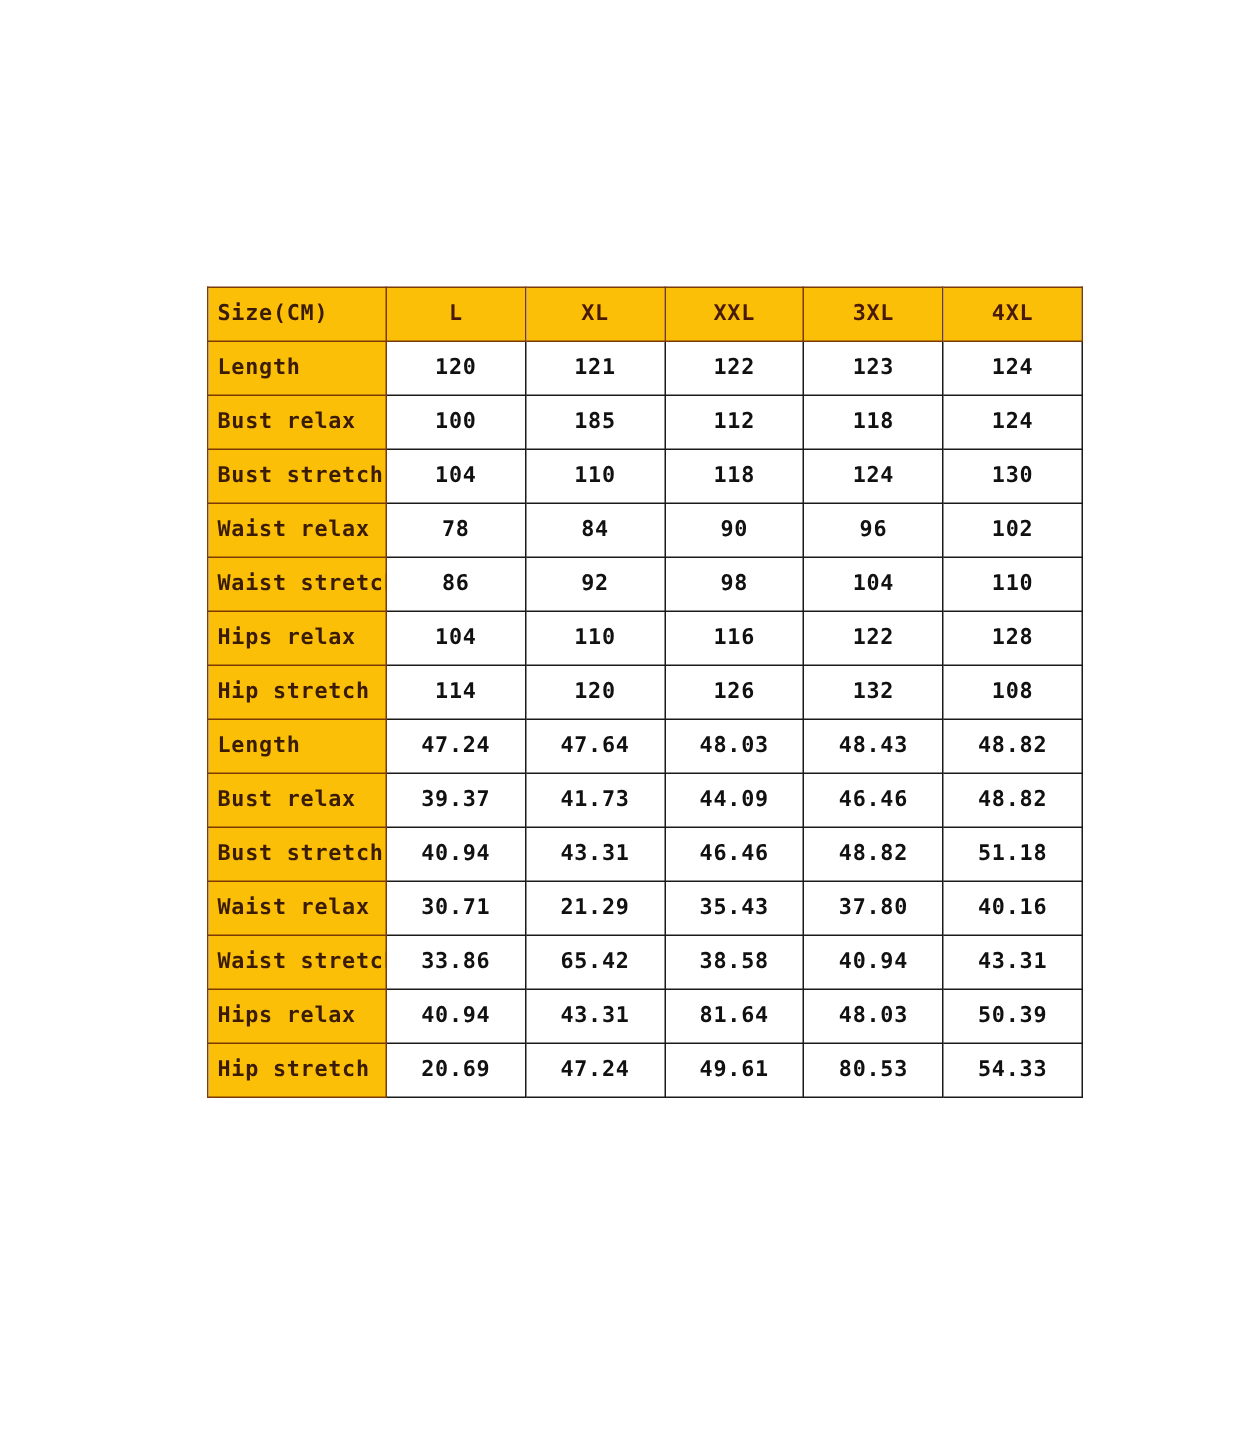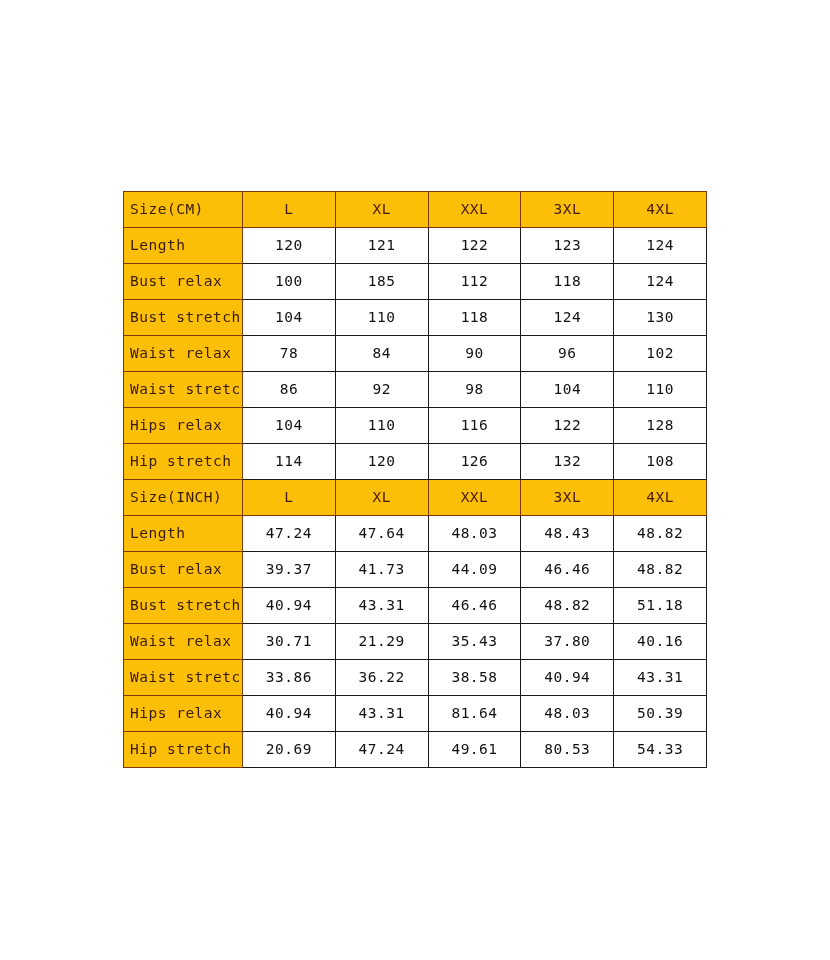--- a/index.html
+++ b/index.html
@@ -9,25 +9,26 @@
   }
   body {
     width: 830px;
     height: 960px;
     position: relative;
     font-family: "DejaVu Sans Mono", "Liberation Mono", monospace;
   }
 
   #size-chart {
     position: absolute;
-    left: 123px;
+    left: 138px;
     top: 191px;
     width: 583px;
     border-collapse: collapse;
     table-layout: fixed;
+    font-weight: bold;
   }
 
   #size-chart col.label-col { width: 119px; }
   #size-chart col.size-col  { width: 92.8px; }
 
   #size-chart td {
     height: 36px;
     padding: 0 6px;
     font-size: 14.5px;
     line-height: 1.1;
@@ -132,28 +133,20 @@
       </tr>
       <tr>
         <td class="cell-label">Hip stretch</td>
         <td class="cell-data">114</td>
         <td class="cell-data">120</td>
         <td class="cell-data">126</td>
         <td class="cell-data">132</td>
         <td class="cell-data">108</td>
       </tr>
       <tr>
-        <td class="cell-label">Size(INCH)</td>
-        <td class="cell-head">L</td>
-        <td class="cell-head">XL</td>
-        <td class="cell-head">XXL</td>
-        <td class="cell-head">3XL</td>
-        <td class="cell-head">4XL</td>
-      </tr>
-      <tr>
         <td class="cell-label">Length</td>
         <td class="cell-data">47.24</td>
         <td class="cell-data">47.64</td>
         <td class="cell-data">48.03</td>
         <td class="cell-data">48.43</td>
         <td class="cell-data">48.82</td>
       </tr>
       <tr>
         <td class="cell-label">Bust relax</td>
         <td class="cell-data">39.37</td>
@@ -174,21 +167,21 @@
         <td class="cell-label">Waist relax</td>
         <td class="cell-data">30.71</td>
         <td class="cell-data">21.29</td>
         <td class="cell-data">35.43</td>
         <td class="cell-data">37.80</td>
         <td class="cell-data">40.16</td>
       </tr>
       <tr>
         <td class="cell-label">Waist stretch</td>
         <td class="cell-data">33.86</td>
-        <td class="cell-data">36.22</td>
+        <td class="cell-data">65.42</td>
         <td class="cell-data">38.58</td>
         <td class="cell-data">40.94</td>
         <td class="cell-data">43.31</td>
       </tr>
       <tr>
         <td class="cell-label">Hips relax</td>
         <td class="cell-data">40.94</td>
         <td class="cell-data">43.31</td>
         <td class="cell-data">81.64</td>
         <td class="cell-data">48.03</td>

